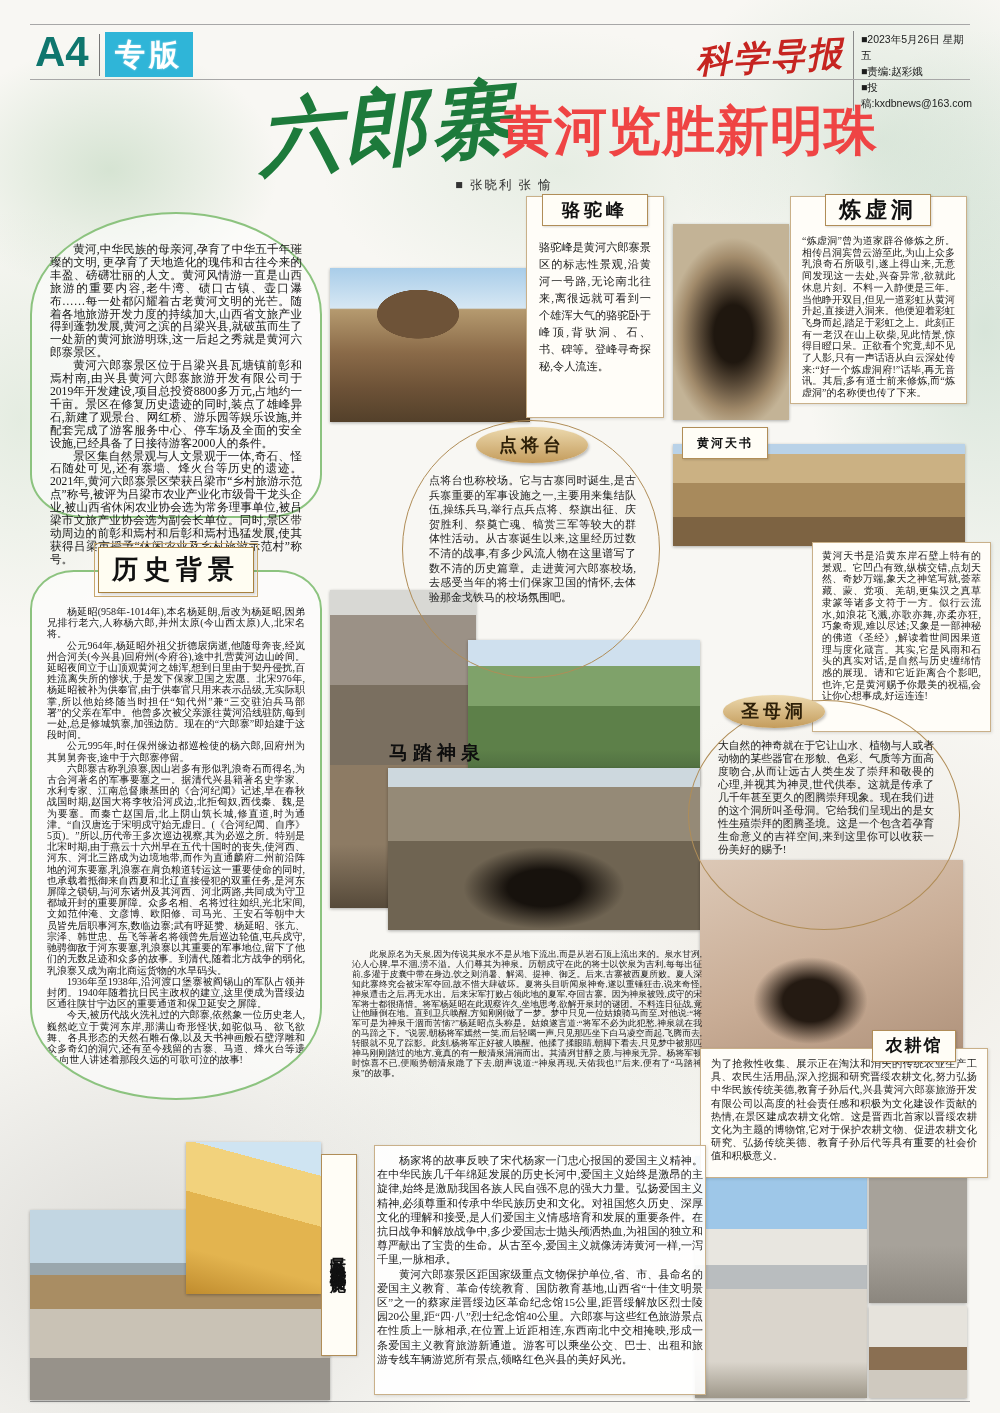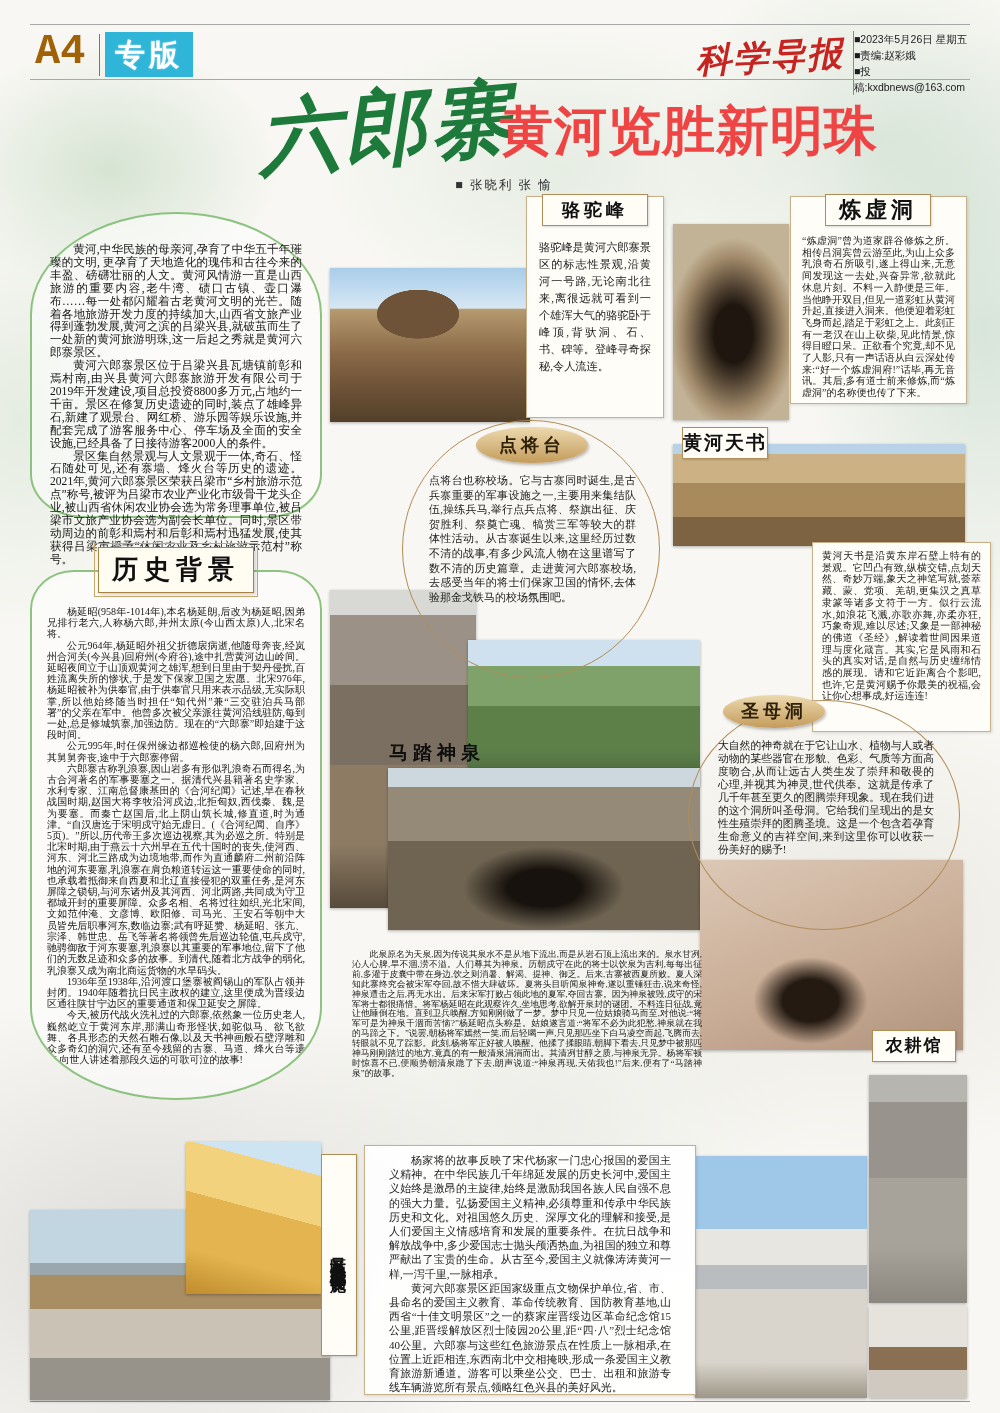--- a/index.html
+++ b/index.html
@@ -16,32 +16,32 @@
       radial-gradient(200px 300px at 20px 420px, rgba(170,204,172,.25), transparent 70%),
       radial-gradient(520px 380px at 150px 1260px, rgba(176,176,172,.38), transparent 72%),
       radial-gradient(420px 330px at 860px 930px, rgba(206,199,186,.30), transparent 72%),
       radial-gradient(380px 260px at 540px 1120px, rgba(198,206,196,.22), transparent 72%); }
   .rule { position:absolute; background:#a7a7a7; height:1px; }
   .rule-top { left:30px; top:24px; width:940px; }
   .rule-mid { left:30px; top:79px; width:940px; }
   .rule-bottom { left:30px; top:1401px; width:940px; background:#979797; }
 
   
-  .pageno { position:absolute; left:35px; top:28px; font-size:42px; font-weight:bold; color:#a16207;
-            font-family:Liberation Mono, monospace; }
+  .pageno { position:absolute; left:35px; top:28px; font-size:42px; font-weight:bold; color:#0f766e;
+            font-family:Liberation Sans, sans-serif; }
   .hdr-vr { position:absolute; left:99px; top:34px; width:1px; height:42px; background:#777; }
   .edition { position:absolute; left:105px; top:32px; width:88px; height:45px; background:#2fb5d8;
              color:#fff; font-weight:900; font-size:30px; letter-spacing:4px; text-align:center;
              line-height:45px; font-family:"Liberation Sans","DejaVu Sans",sans-serif;
              text-shadow:0 0 2px rgba(255,255,255,.6); }
   .masthead { position:absolute; left:690px; top:34px; width:160px; text-align:center;
               font-size:35px; font-weight:bold; font-style:italic; color:#c62420;
               letter-spacing:2px; transform:rotate(-3deg); }
   .hdr-info { position:absolute; left:853px; top:31px; width:120px; border-left:1px solid #8a8a8a;
-              font-family:"Liberation Sans","DejaVu Sans",sans-serif;
+              padding-left:7px; font-family:"Liberation Sans","DejaVu Sans",sans-serif;
               font-size:10.5px; line-height:16px; color:#1c1c1c; }
 
   
   .cal-title { position:absolute; left:258px; top:88px; font-size:82px; font-weight:bold;
                font-style:italic; color:#1d7a3b; letter-spacing:4px; transform:rotate(-5deg);
                line-height:1; }
   .main-title { position:absolute; left:500px; top:104px; font-size:53px; font-weight:900;
                 color:#ef4444; letter-spacing:1px;
                 font-family:"Liberation Sans","DejaVu Sans",sans-serif; line-height:1; }
   .byline { position:absolute; left:0; top:177px; width:1000px; text-align:center;
@@ -104,21 +104,21 @@
   .spot-text p { text-indent:2em; }
 
   .luotuo-box { left:526px; top:196px; width:138px; height:222px; padding:42px 12px 0; }
   .luotuo-box .spot-text { font-size:11.2px; line-height:17px; }
   .luotuo-label { left:542px; top:194px; width:106px; height:32px; line-height:30px; font-size:18px; }
 
   .lianxu-box { left:790px; top:196px; width:177px; height:208px; padding:38px 11px 0; }
   .lianxu-box .spot-text { font-size:10px; line-height:11.7px; }
   .lianxu-label { left:825px; top:194px; width:106px; height:32px; line-height:30px; font-size:22px; }
 
-  .tianshu-label { left:682px; top:427px; width:86px; height:32px; line-height:30px; font-size:19px;
+  .tianshu-label { left:682px; top:427px; width:86px; height:32px; line-height:30px; font-size:12px;
                    letter-spacing:2px; }
   .tianshu-box { left:812px; top:542px; width:179px; height:190px; padding:7px 9px; overflow:hidden; }
   .tianshu-box .spot-text { font-size:10px; line-height:11.7px; }
 
   .ng-label { left:872px; top:1030px; width:84px; height:32px; line-height:30px; font-size:17px;
               letter-spacing:2px; }
   .ng-box { left:700px; top:1048px; width:288px; height:130px; padding:8px 10px; overflow:hidden; }
   .ng-box .spot-text { font-size:10.3px; line-height:13.2px; }
 
   
@@ -137,21 +137,21 @@
   
   .mtsq-label { position:absolute; left:389px; top:740px; font-size:19px; font-weight:bold;
                 letter-spacing:5px; color:#0e0e0e; z-index:5;
                 font-family:"Liberation Sans","DejaVu Sans",sans-serif; }
   .mtsq-text { position:absolute; left:352px; top:950px; width:350px; height:146px; z-index:4;
                font-size:8.8px; line-height:9.9px; text-align:justify; color:#1b1b1b;
                overflow:hidden; }
   .mtsq-text p { text-indent:2em; }
 
   
-  .other-box { left:364px; top:1145px; width:332px; height:250px; padding:7px 24px;
+  .other-box { left:374px; top:1145px; width:332px; height:250px; padding:7px 2px;
                background:rgba(255,255,255,.9); overflow:hidden; }
   .other-box .spot-text { font-size:11px; line-height:14.2px; }
   .vert-label { position:absolute; left:321px; top:1154px; width:36px; height:202px; z-index:6;
                 background:#fffdf6; border:1px solid #b08d57; box-shadow:1px 1px 2px rgba(0,0,0,.15);
                 writing-mode:vertical-rl; text-orientation:upright; font-size:16px; font-weight:bold;
                 letter-spacing:2px; color:#111; text-align:center; line-height:36px;
                 font-family:"Liberation Sans","DejaVu Sans",sans-serif; }
 </style>
 </head>
 <body>
@@ -228,20 +228,23 @@
   <div class="mtsq-text">
     <p>此泉原名为天泉,因为传说其泉水不是从地下流出,而是从岩石顶上流出来的。泉水甘冽,沁人心脾,旱不涸,涝不溢。人们尊其为神泉。历朝戍守在此的将士以饮泉为吉利,每每出征前,多灌于皮囊中带在身边,饮之则消暑、解渴、提神、御乏。后来,古寨被西夏所败。夏人深知此寨终究会被宋军夺回,故不惜大肆破坏。夏将头目听闻泉神奇,遂以重锤狂击,说来奇怪,神泉遭击之后,再无水出。后来宋军打败占领此地的夏军,夺回古寨。因为神泉被毁,戍守的宋军将士都很痛惜。将军杨延昭在此观察许久,坐地思考,欲解开泉封的谜团。不料连日征战,竟让他睡倒在地。直到卫兵唤醒,方知刚刚做了一梦。梦中只见一位姑娘骑马而至,对他说:“将军可是为神泉干涸而苦恼?”杨延昭点头称是。姑娘遂言道:“将军不必为此犯愁,神泉就在我的马蹄之下。”说罢,朝杨将军嫣然一笑,而后轻喝一声,只见那匹坐下白马凌空而起,飞腾而去,转眼就不见了踪影。此刻,杨将军正好被人唤醒。他揉了揉眼睛,朝脚下看去,只见梦中被那匹神马刚刚踏过的地方,竟真的有一般清泉涓涓而出。其清冽甘醇之质,与神泉无异。杨将军顿时惊喜不已,便顺势朝清泉跪了下去,朗声说道:“神泉再现,天佑我也!”后来,便有了“马踏神泉”的故事。</p>
   </div>
 
   <div class="gold-circle sm-circle">
     <div class="gold-pill sm-pill">圣母洞</div>
     <div class="circle-text sm-text">大自然的神奇就在于它让山水、植物与人或者动物的某些器官在形貌、色彩、气质等方面高度吻合,从而让远古人类生发了崇拜和敬畏的心理,并视其为神灵,世代供奉。这就是传承了几千年甚至更久的图腾崇拜现象。现在我们进的这个洞所叫圣母洞。它给我们呈现出的是女性生殖崇拜的图腾圣境。这是一个包含着孕育生命意义的吉祥空间,来到这里你可以收获一份美好的赐予!</div>
   </div>
 
   <div class="spot-label ng-label">农耕馆</div>
+  <div class="spot-box ng-box">
+    <div class="spot-text">为了抢救性收集、展示正在淘汰和消失的传统农业生产工具、农民生活用品,深入挖掘和研究晋绥农耕文化,努力弘扬中华民族传统美德,教育子孙后代,兴县黄河六郎寨旅游开发有限公司以高度的社会责任感和积极为文化建设作贡献的热情,在景区建成农耕文化馆。这是晋西北首家以晋绥农耕文化为主题的博物馆,它对于保护农耕文物、促进农耕文化研究、弘扬传统美德、教育子孙后代等具有重要的社会价值和积极意义。</div>
+  </div>
 
   <div class="vert-label">景区其他景观及配套设施</div>
   <div class="spot-box other-box">
     <div class="spot-text">
       <p>杨家将的故事反映了宋代杨家一门忠心报国的爱国主义精神。在中华民族几千年绵延发展的历史长河中,爱国主义始终是激昂的主旋律,始终是激励我国各族人民自强不息的强大力量。弘扬爱国主义精神,必须尊重和传承中华民族历史和文化。对祖国悠久历史、深厚文化的理解和接受,是人们爱国主义情感培育和发展的重要条件。在抗日战争和解放战争中,多少爱国志士抛头颅洒热血,为祖国的独立和尊严献出了宝贵的生命。从古至今,爱国主义就像涛涛黄河一样,一泻千里,一脉相承。</p>
       <p>黄河六郎寨景区距国家级重点文物保护单位,省、市、县命名的爱国主义教育、革命传统教育、国防教育基地,山西省“十佳文明景区”之一的蔡家崖晋绥边区革命纪念馆15公里,距晋绥解放区烈士陵园20公里,距“四·八”烈士纪念馆40公里。六郎寨与这些红色旅游景点在性质上一脉相承,在位置上近距相连,东西南北中交相掩映,形成一条爱国主义教育旅游新通道。游客可以乘坐公交、巴士、出租和旅游专线车辆游览所有景点,领略红色兴县的美好风光。</p>
     </div>
   </div>
 
   <div class="rule rule-bottom"></div>

